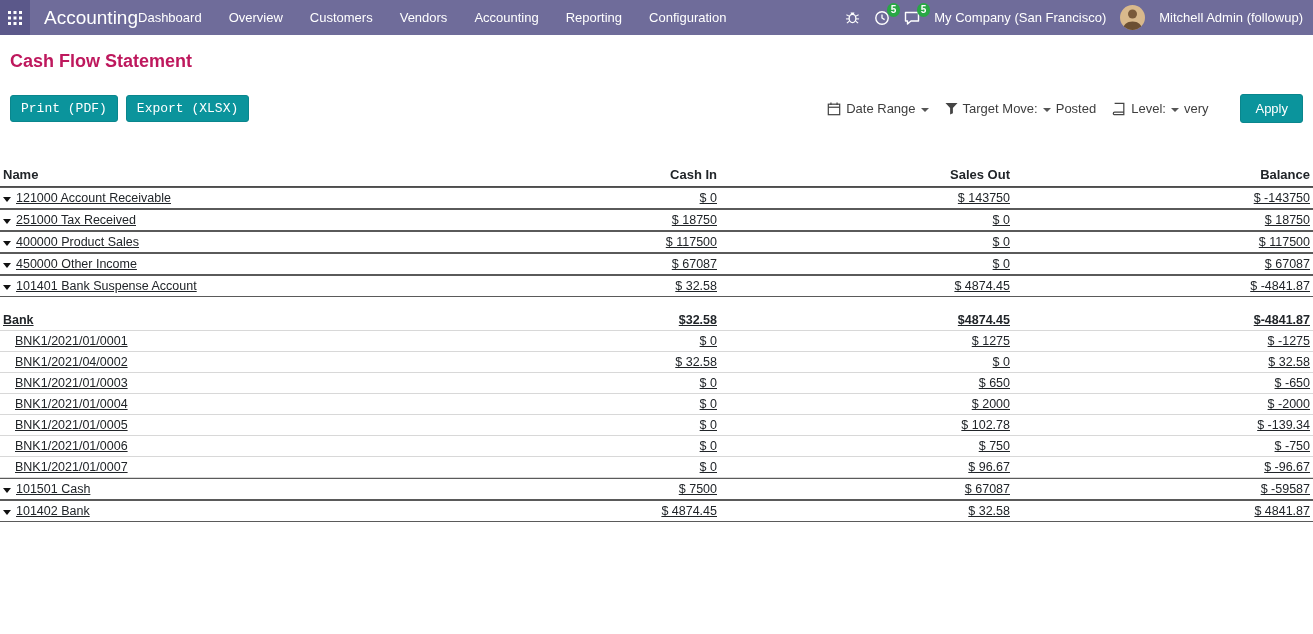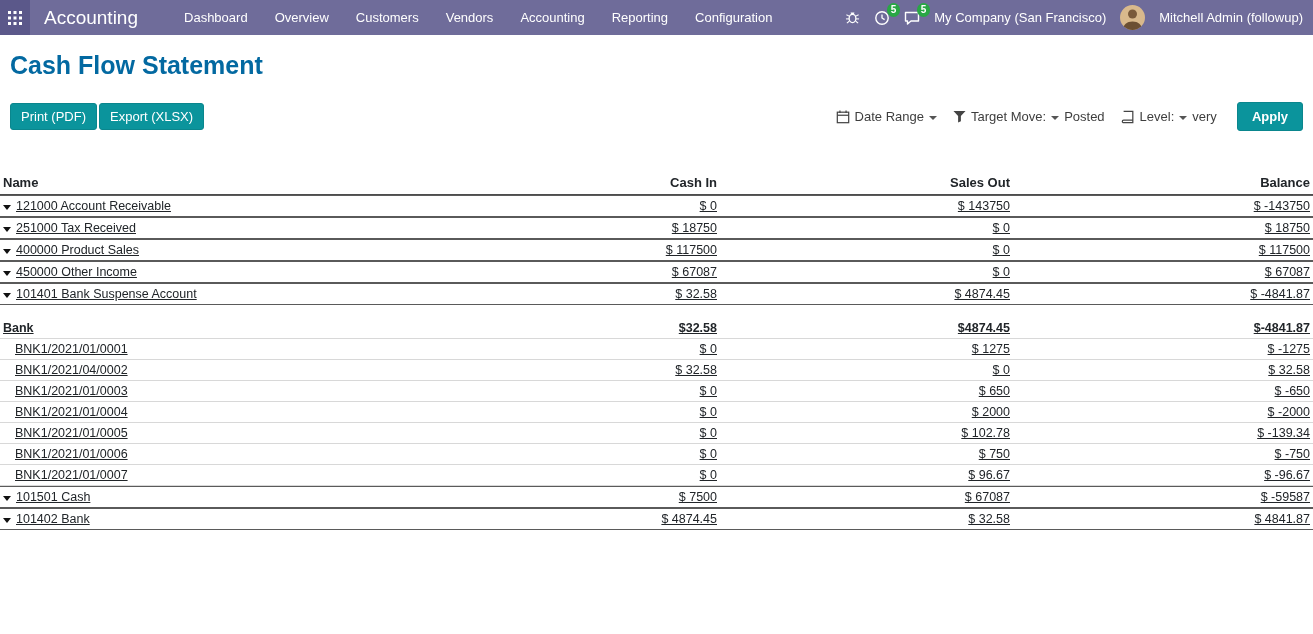--- a/index.html
+++ b/index.html
@@ -7,36 +7,36 @@
   body {
     width:1313px; height:634px; overflow:hidden;
     background:#ffffff;
     font-family:"Liberation Sans", sans-serif;
     color:#212529;
   }
   
   .navbar { height:35px; background:#6f6c9a; display:flex; align-items:center; color:#fff; }
   .apps-btn { width:30px; height:35px; background:#5b588a; display:flex; align-items:center; justify-content:center; cursor:pointer; flex:0 0 auto; }
   .brand { font-size:19px; margin-left:14px; white-space:nowrap; cursor:pointer; }
-  .menu { display:flex; gap:27px; margin-left:46px; font-size:13px; }
+  .menu { display:flex; gap:27px; font-size:13px; }
   .menu-item { cursor:pointer; white-space:nowrap; }
   .systray { margin-left:auto; display:flex; align-items:center; gap:14px; padding-right:10px; font-size:13px; }
   .tray { position:relative; display:flex; align-items:center; cursor:pointer; }
   .badge { position:absolute; top:-7px; right:-10px; background:#28a745; color:#fff; font-size:10px; line-height:1; padding:2px 4px 2px; border-radius:8px; font-weight:bold; }
   .company, .user { cursor:pointer; white-space:nowrap; }
   .avatar { width:25px; height:25px; border-radius:50%; overflow:hidden; flex:0 0 auto; cursor:pointer; }
   
-  h1 { margin:16px 0 0 10px; font-size:25px; font-weight:bold; color:#0369a1; }
+  h1 { margin:16px 0 0 10px; font-size:18px; font-weight:bold; color:#be185d; }
   .controls { display:flex; justify-content:space-between; align-items:center; padding:0 10px; margin-top:22px; }
   .btn { background:#0b949c; color:#fff; border:1px solid #0a868d; font-size:13px; padding:5px 10px; border-radius:3px; cursor:pointer; font-family:inherit; }
-  .btn-group { display:flex; gap:2px; }
+  .btn-group { display:flex; gap:8px;font-family:Liberation Mono, monospace; }
   .filters { display:flex; align-items:center; gap:16px; font-size:13px; color:#3e3e3e;padding-left:17px; }
   .filter { display:flex; align-items:center; gap:5px; cursor:pointer; white-space:nowrap; }
   .caret-sm { width:0; height:0; border-left:4px solid transparent; border-right:4px solid transparent; border-top:4px solid #555; display:inline-block; margin-top:2px; }
-  .btn-apply { margin-left:4px; padding:6px 14px;font-weight:bold; }
+  .btn-apply { margin-left:16px; padding:6px 14px; }
   
   .report { width:100%; border-collapse:separate; border-spacing:0; margin-top:40px; font-size:12.5px; color:#212529; }
   .report th { font-size:13px; font-weight:bold; padding:4px 3px; border-bottom:1px solid #4d4d4d; text-align:right; white-space:nowrap; }
   .report th.c-name { text-align:left; }
   .report td { padding:3px 3px;text-decoration:underline; }
   .num { text-align:right; white-space:nowrap; }
   tr.row-account td { border-top:1px solid #5a5a5a; border-bottom:1px solid #5a5a5a; }
   tr.row-line td { border-bottom:1px solid #d8d8d8;padding-left:15px; }
   tr.row-subtotal td { font-weight:bold; padding-top:16px; border-bottom:1px solid #d8d8d8; }
   .caret { width:0; height:0; display:inline-block; border-left:4px solid transparent; border-right:4px solid transparent; border-top:5px solid #111; margin-right:5px; cursor:pointer; }

